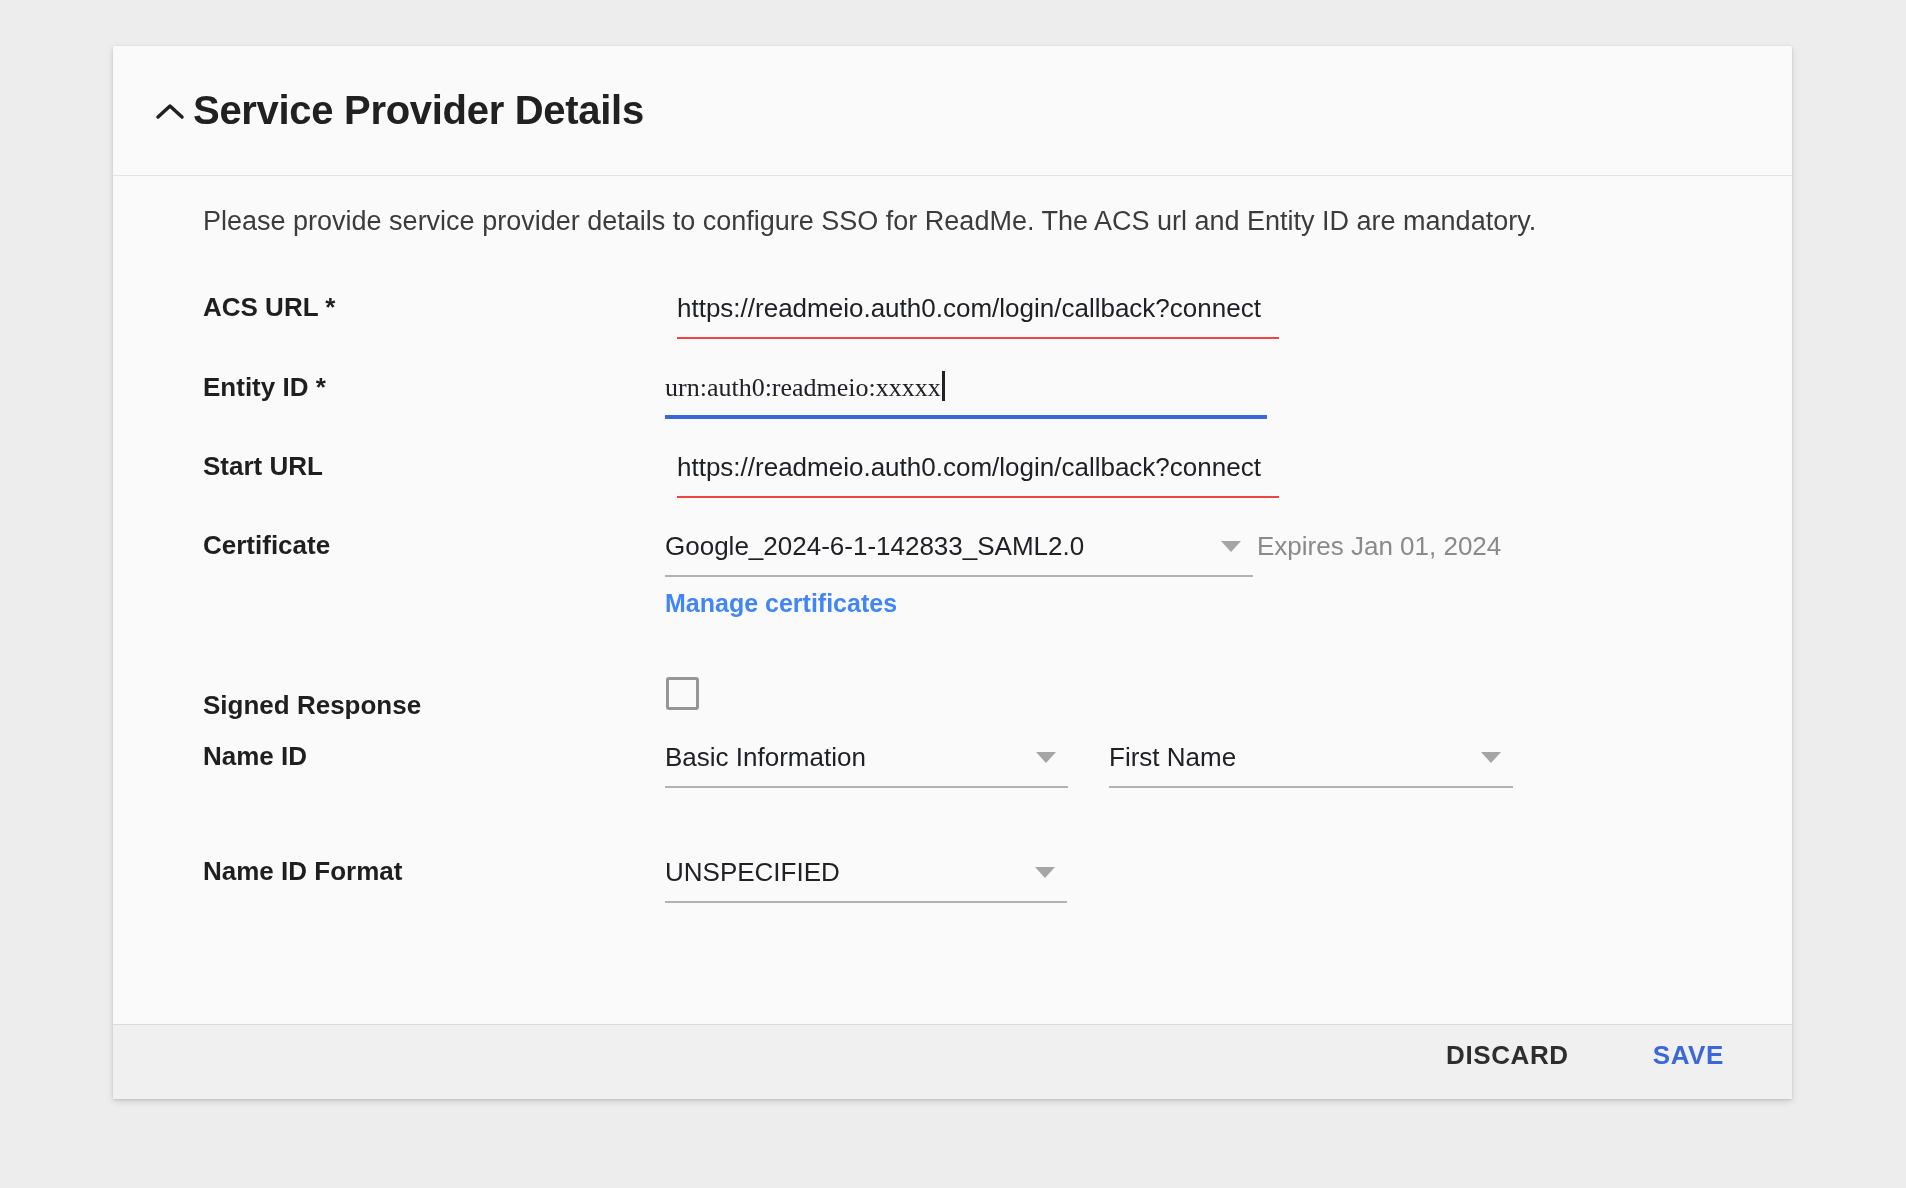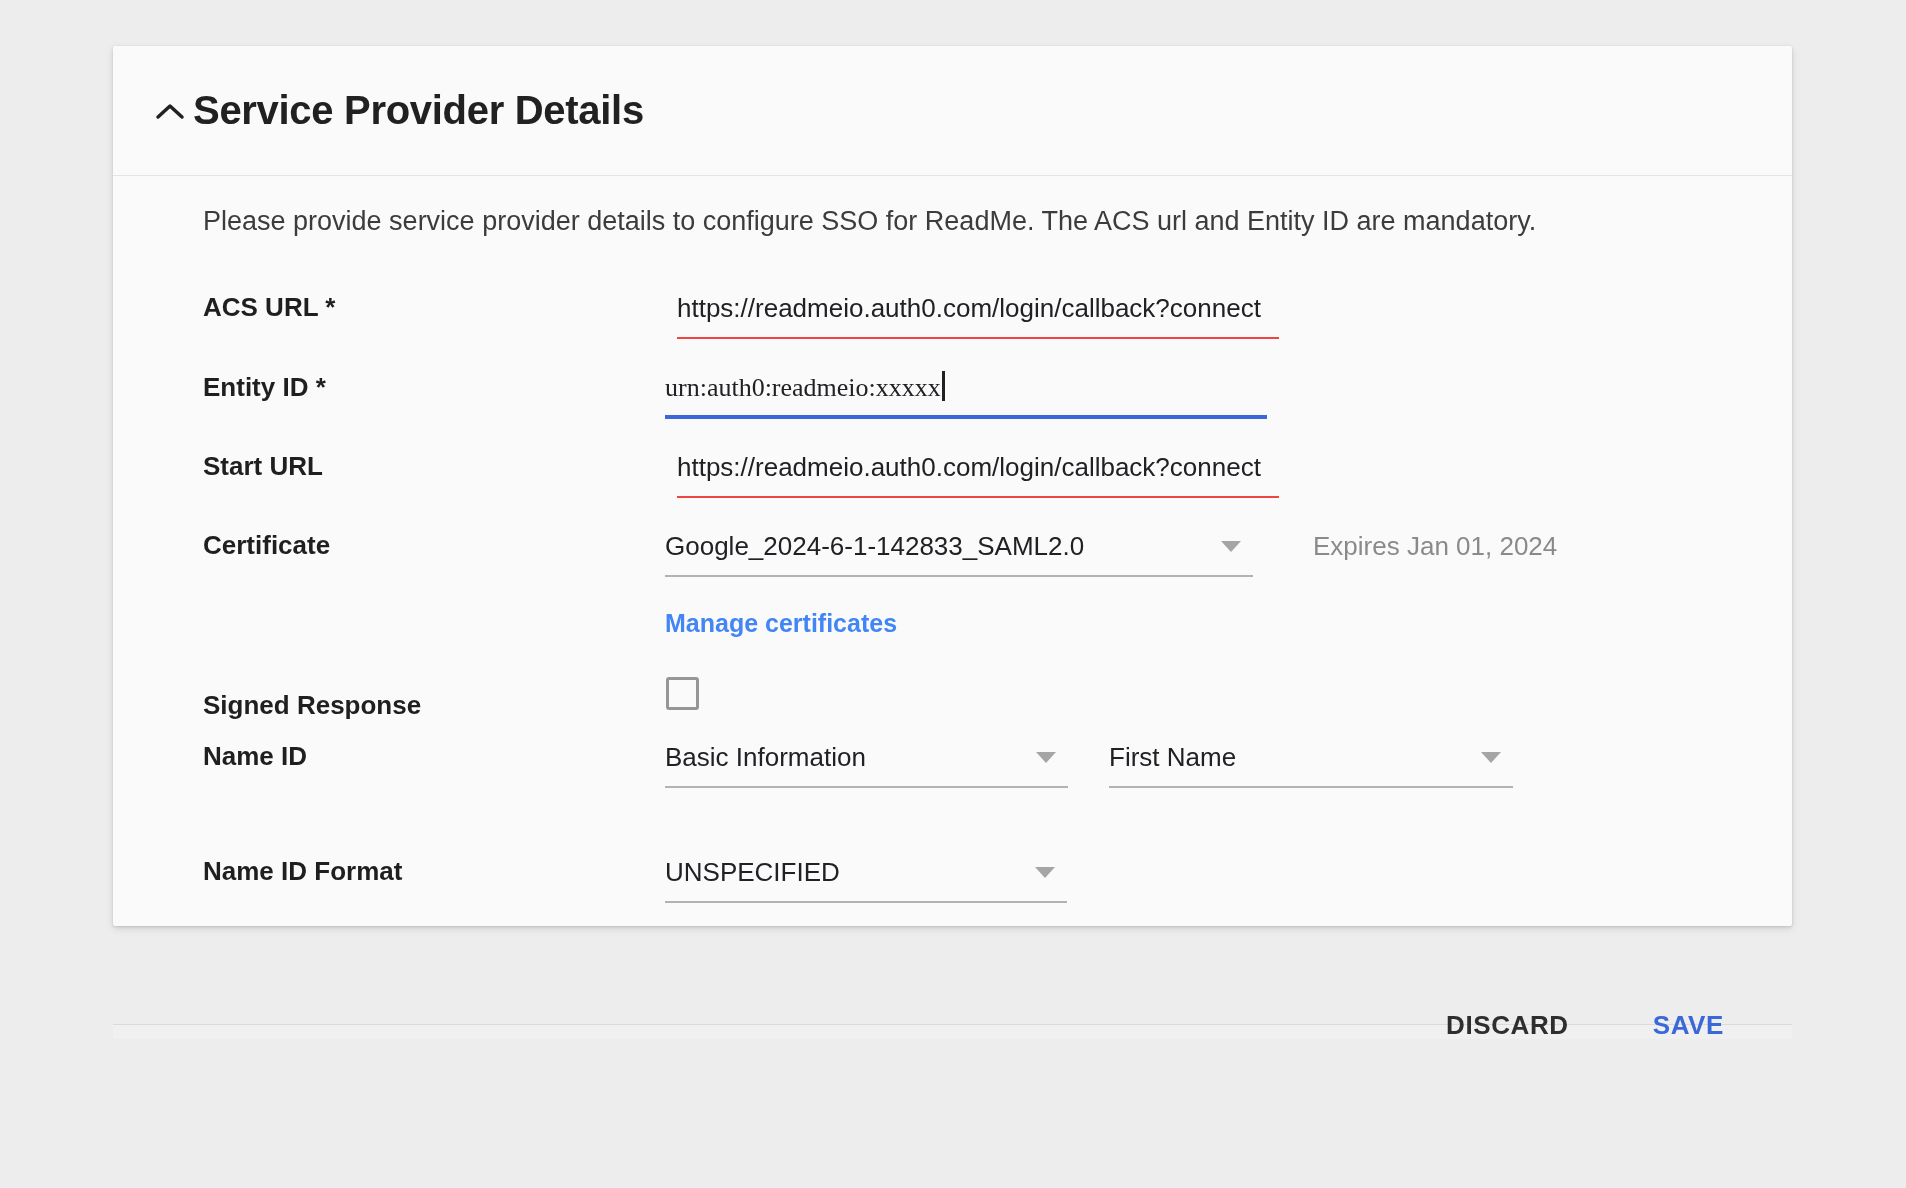--- a/index.html
+++ b/index.html
@@ -4,21 +4,21 @@
 <style>
   html,body{margin:0;padding:0;}
   body{
     width:1906px;height:1188px;
     background:#ededed;
     font-family:"Liberation Sans","DejaVu Sans",sans-serif;
     position:relative;overflow:hidden;
     color:#202124;
   }
   .card{
-    position:absolute;left:113px;top:46px;width:1679px;height:880px;
+    position:absolute;left:113px;top:46px;width:1679px;height:1053px;
     background:#fafafa;border-radius:2px;
     box-shadow:0 1px 3px rgba(0,0,0,0.14),0 3px 8px rgba(0,0,0,0.10);
   }
   
   .card-header{
     position:absolute;left:0;top:0;right:0;height:129px;
     border-bottom:1px solid #e4e4e4;
     display:flex;align-items:center;
     cursor:pointer;
   }
@@ -76,21 +76,21 @@
     border-left:10px solid transparent;
     border-right:10px solid transparent;
     border-top:11px solid #a5a5a5;
   }
   .hint-gray{
     position:absolute;font-size:26px;color:#8a8a8a;line-height:34px;white-space:nowrap;
   }
   .link{
     position:absolute;left:552px;
     font-size:25px;font-weight:600;color:#4285f4;line-height:32px;
-    cursor:pointer;white-space:nowrap;margin-top:20px;
+    cursor:pointer;white-space:nowrap;
   }
   .checkbox{
     position:absolute;left:553px;width:27px;height:27px;
     border:3px solid #969696;border-radius:3px;background:transparent;
     cursor:pointer;
   }
   
   .card-footer{
     position:absolute;left:0;right:0;bottom:0;top:978px;
     background:#f0f0f0;border-top:1px solid #dadada;
@@ -125,21 +125,21 @@
   <div class="tfield tfield-div" style="top:325px;" role="textbox"><span>urn:auth0:readmeio:xxxxx</span><span class="caret"></span></div>
 
   <div class="row-label" style="top:404px;">Start URL</div>
   <input class="tfield" style="top: 404px;" type="text" value="https://readmeio.auth0.com/login/callback?connect">
 
   <div class="row-label" style="top:483px;">Certificate</div>
   <div class="select" style="left:552px;top:483px;width:588px;">
     <span>Google_2024-6-1-142833_SAML2.0</span>
     <span class="tri"></span>
   </div>
-  <div class="hint-gray" style="left:1200px;top:483px;">Expires Jan 01, 2024</div>
+  <div class="hint-gray" style="left:1144px;top:483px;">Expires Jan 01, 2024</div>
   <div class="link" style="top:541px;">Manage certificates</div>
 
   <div class="row-label" style="top:643px;">Signed Response</div>
   <div class="checkbox" style="top:631px;" role="checkbox" aria-checked="false"></div>
 
   <div class="row-label" style="top:694px;">Name ID</div>
   <div class="select" style="left:996px;top:694px;width:404px;">
     <span>First Name</span>
     <span class="tri"></span>
   </div>

